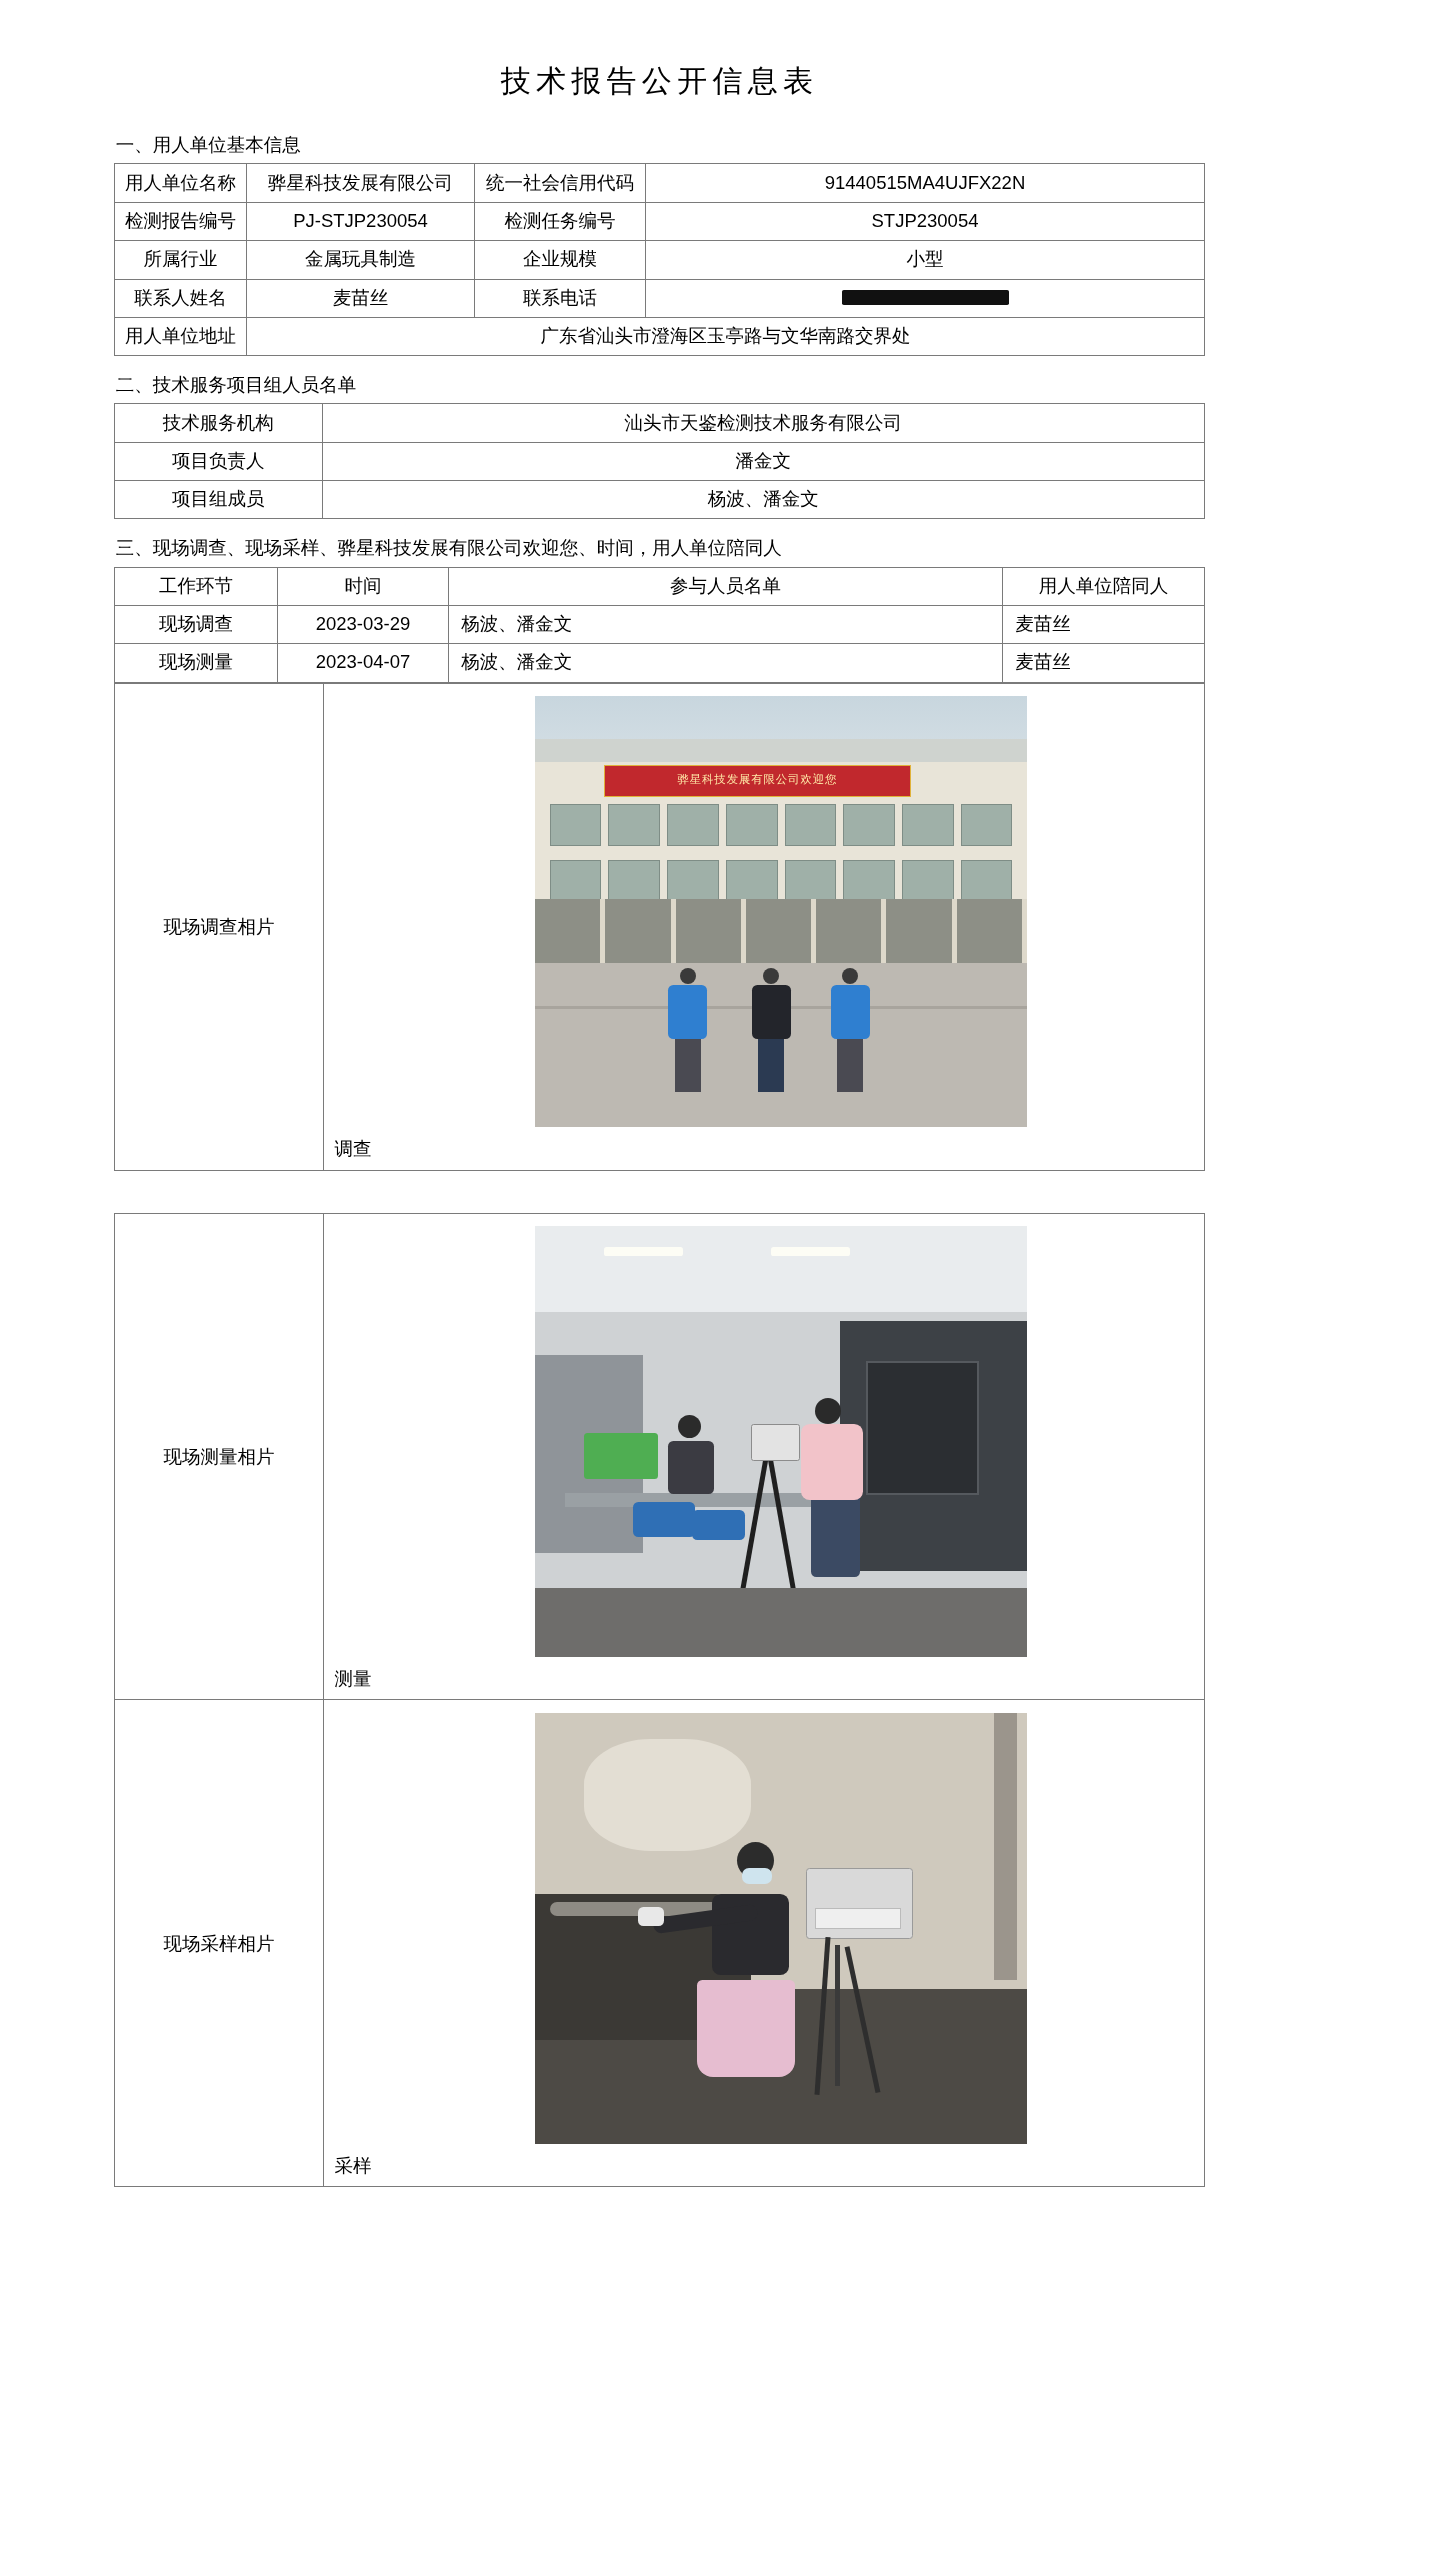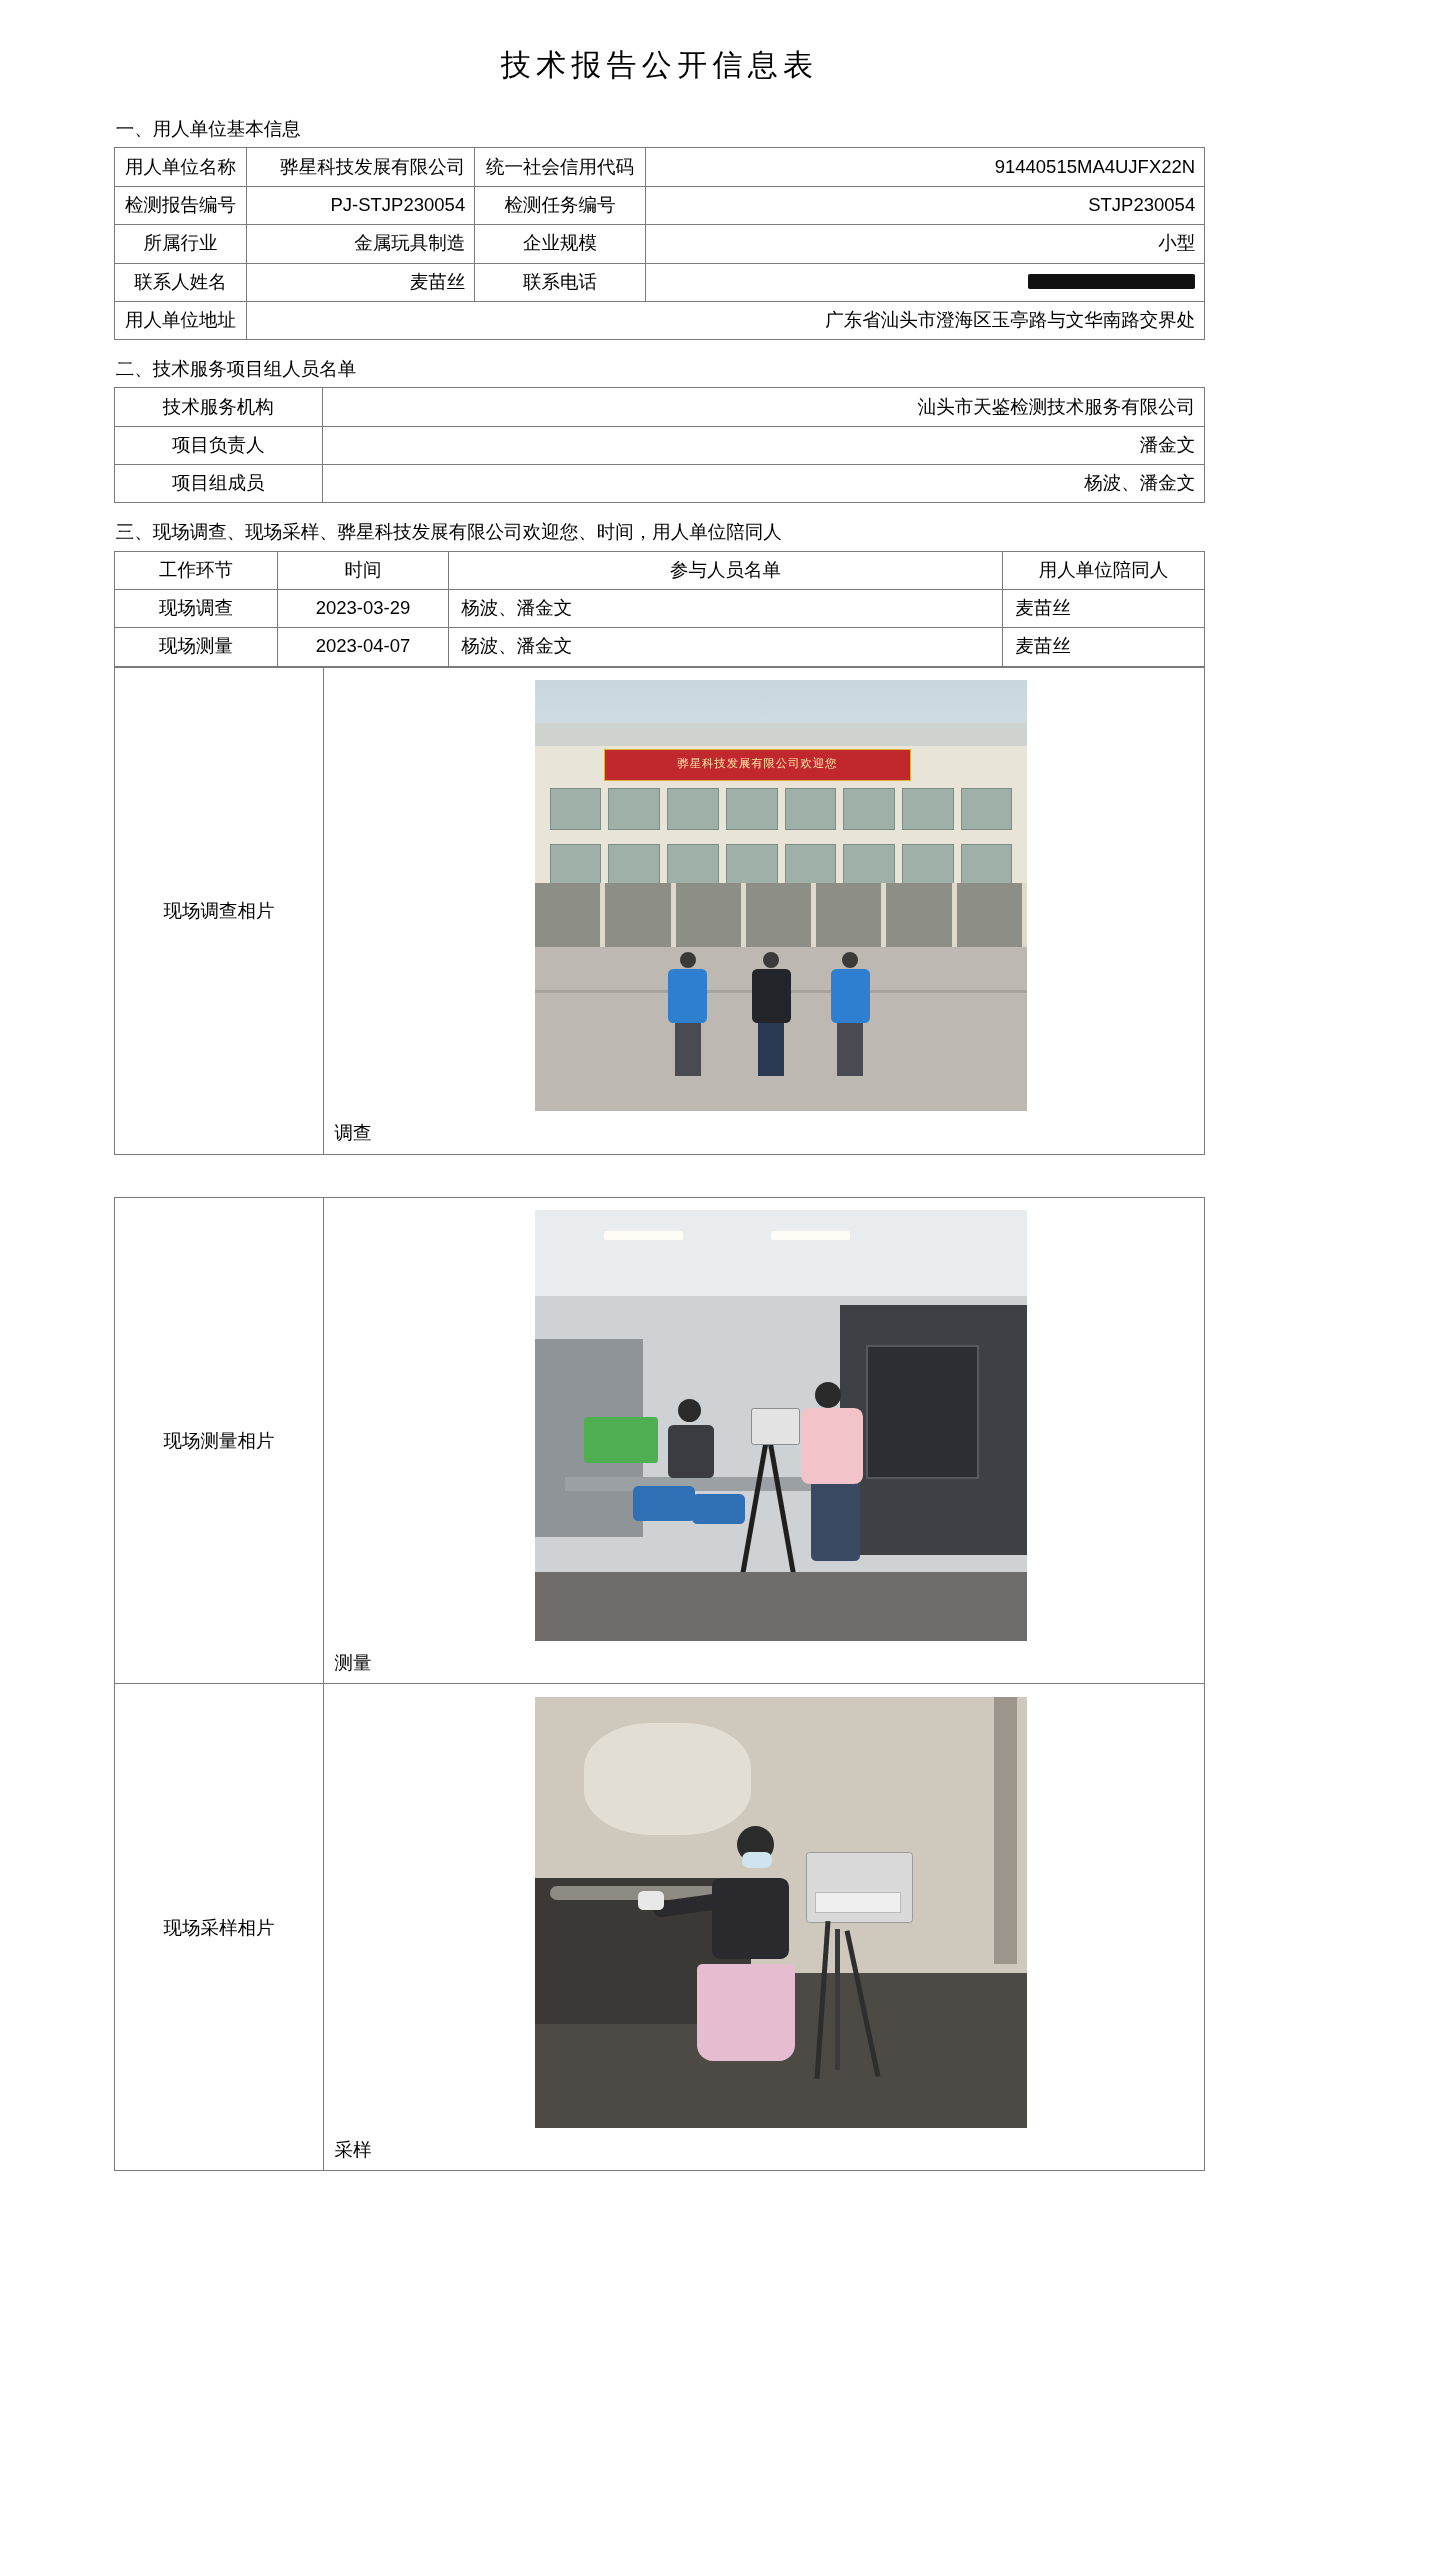--- a/index.html
+++ b/index.html
@@ -8,21 +8,21 @@
     background: #ffffff;
   }
   body {
     width: 1452px;
     font-family: "Liberation Serif", "DejaVu Serif", serif;
     color: #000;
   }
   .page {
     width: 1319px;
     box-sizing: border-box;
-    padding: 26px 114px 35px 114px;
+    padding: 42px 114px 35px 114px;
   }
   .doc-title {
     text-align: center;
     font-size: 30px;
     letter-spacing: 5.3px;
     font-family: "Liberation Sans", "DejaVu Sans", sans-serif;
     font-weight: 400;
     margin: 19.3px 0 30px 0;
   }
   .section-heading {
@@ -40,21 +40,21 @@
     font-size: 18.5px;
     padding: 6.2px 8.8px;
     vertical-align: middle;
     font-family: "Liberation Sans", "DejaVu Sans", sans-serif;
     line-height: 1.35;
   }
   td.label {
     text-align: center;
   }
   td.value {
-    text-align: right;
+    text-align: center;
   }
   .redacted {
     display: inline-block;
     width: 167px;
     height: 15px;
     background: #111;
     border-radius: 1.8px;
     vertical-align: middle;
     position: relative;
     top: -0.9px;

